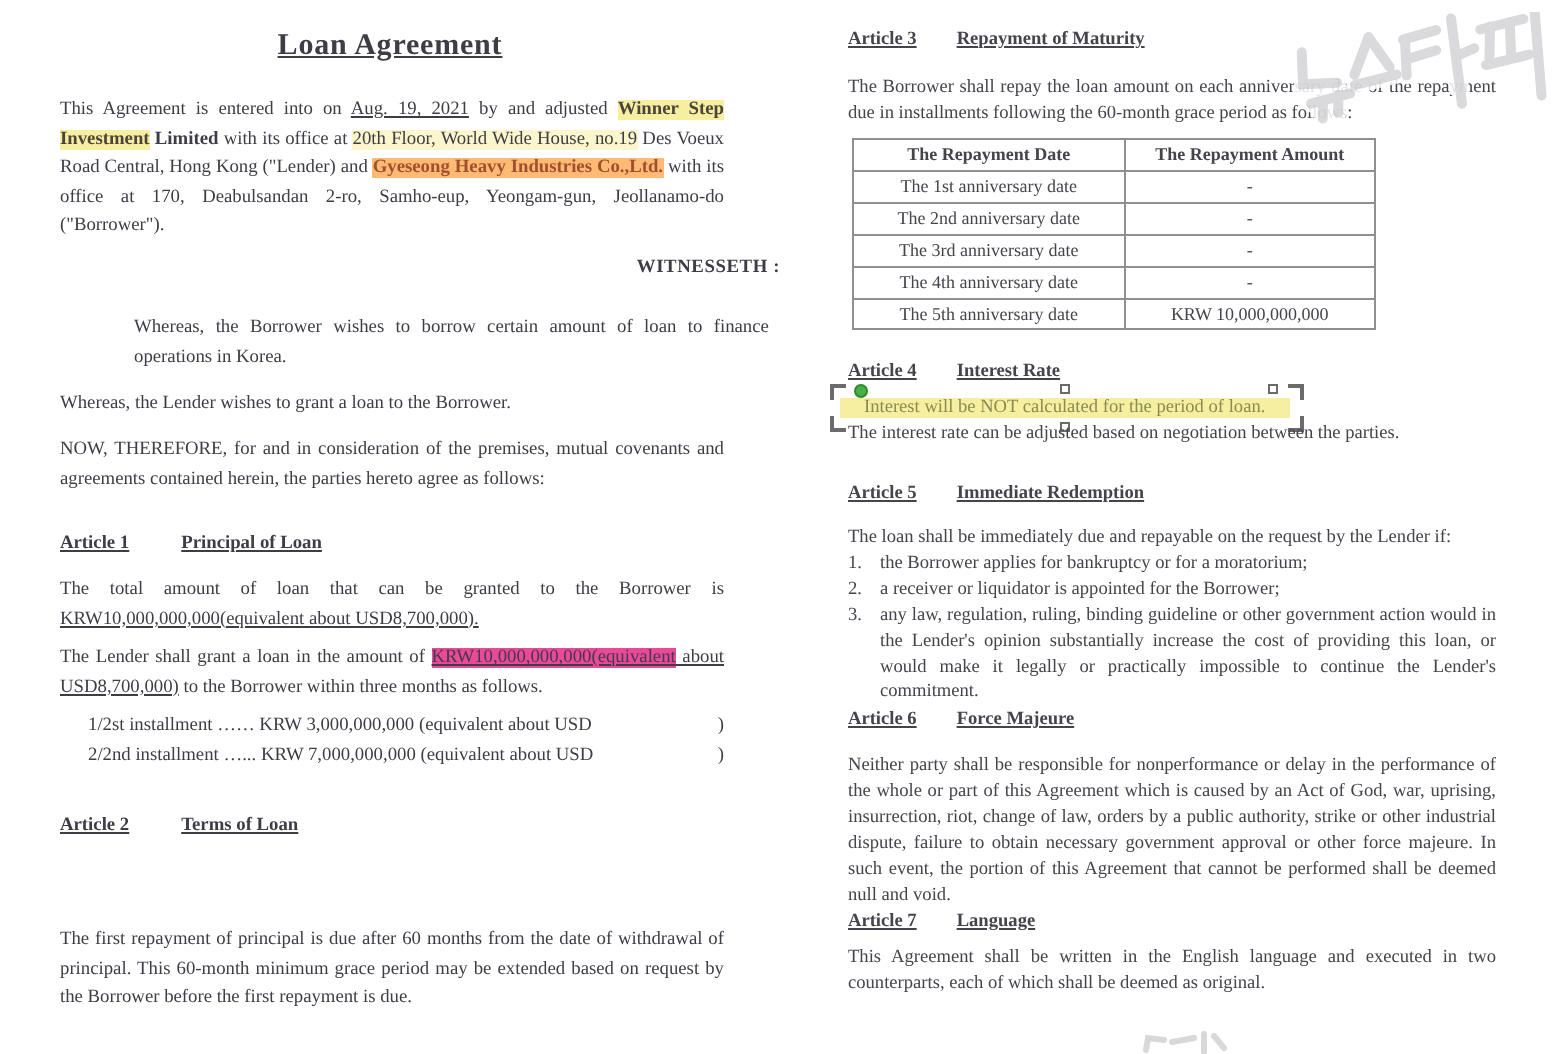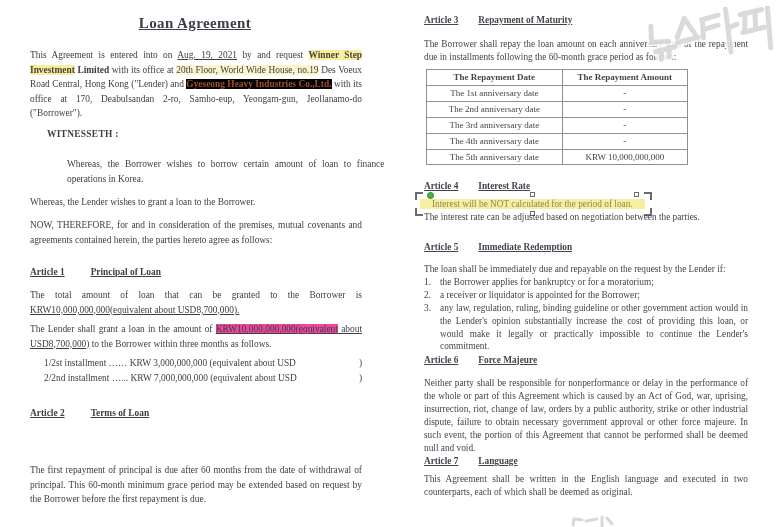--- a/index.html
+++ b/index.html
@@ -13,29 +13,29 @@
   .page { position:absolute; top:0; height:527px; width:390px; background:#fff; }
   #page-left  { left:0; }
   #page-right { left:390px; }
   .abs { position:absolute; }
 
   
   #page-left { font-size:9.4px; line-height:14.6px; }
   .doc-title { width:100%; text-align:center; font-size:15px; font-weight:bold;
                text-decoration:underline; letter-spacing:.4px; }
   .para { text-align:justify; }
-  .center-head { width:100%; text-align:left; font-weight:bold; letter-spacing:.3px;padding-left:47px; }
+  .center-head { width:100%; text-align:right; font-weight:bold; letter-spacing:.3px;padding-left:47px; }
   .art-head span.num   { font-weight:bold; text-decoration:underline; }
   .art-head span.title { font-weight:bold; text-decoration:underline; margin-left:26px; }
   .ul  { text-decoration:underline; }
   .hl  { background:#ec4899; }
   .hl-light { background:rgba(247,239,160,.55); }
   .bold { font-weight:bold; }
   .lender-name  { font-weight:bold; color:#4c443c; background:#f7efa0; }
-  .borrower-name{ font-weight:bold; color:#a34f2e; background:#000000; }
+  .borrower-name{ font-weight:bold; color:#a34f2e; background:#fdba74; }
   .install-row { display:flex; justify-content:space-between; padding-left:14px; }
 
   
   #page-right { font-size:9.3px; line-height:12.9px; color:#44444d; }
   #page-right .art-head span.title { margin-left:20px; }
 
   table.repay { border-collapse:collapse; width:100%; font-size:9px; }
   table.repay th, table.repay td {
     border:1px solid #8f8f8f; text-align:center; padding:1px 2px; height:13px;
     font-weight:normal; color:#44444d;
@@ -67,21 +67,21 @@
   .watermark { opacity:.95; }
 </style>
 </head>
 <body>
 
 <div class="page" id="page-left">
 
   <div class="abs doc-title" style="top:16px;">Loan Agreement</div>
 
   <div class="abs para" style="top:48px; left:30px; width:332px;">
-    <span>This Agreement is entered into on </span><span class="ul">Aug. 19, 2021</span><span> by and request </span><span class="lender-name">Winner Step Investment</span>
+    <span>This Agreement is entered into on </span><span class="ul">Aug. 19, 2021</span><span> by and adjusted </span><span class="lender-name">Winner Step Investment</span>
     <span class="bold">Limited</span><span> with its office at </span><span class="hl-light">20th Floor, World Wide House, no.19</span><span> Des Voeux Road Central, Hong Kong ("Lender) and </span><span class="borrower-name">Gyeseong Heavy Industries Co.,Ltd.</span><span> with its office at 170, Deabulsandan 2-ro, Samho-eup, Yeongam-gun, Jeollanamo-do  ("Borrower").</span>
   </div>
 
   <div class="abs center-head" style="top:127px;">WITNESSETH :</div>
 
   <div class="abs para" style="top:157px; left:30px; width:332px;margin-left:37px;">Whereas, the Borrower wishes to borrow certain amount of loan to finance its operations in Korea.</div>
 
   <div class="abs para" style="top:195px; left:30px; width:332px;">Whereas, the Lender wishes to grant a loan to the Borrower.</div>
 
   <div class="abs para" style="top:218px; left:30px; width:332px;">NOW, THEREFORE, for and in consideration of the premises, mutual covenants and agreements contained herein, the parties hereto agree as follows:</div>

